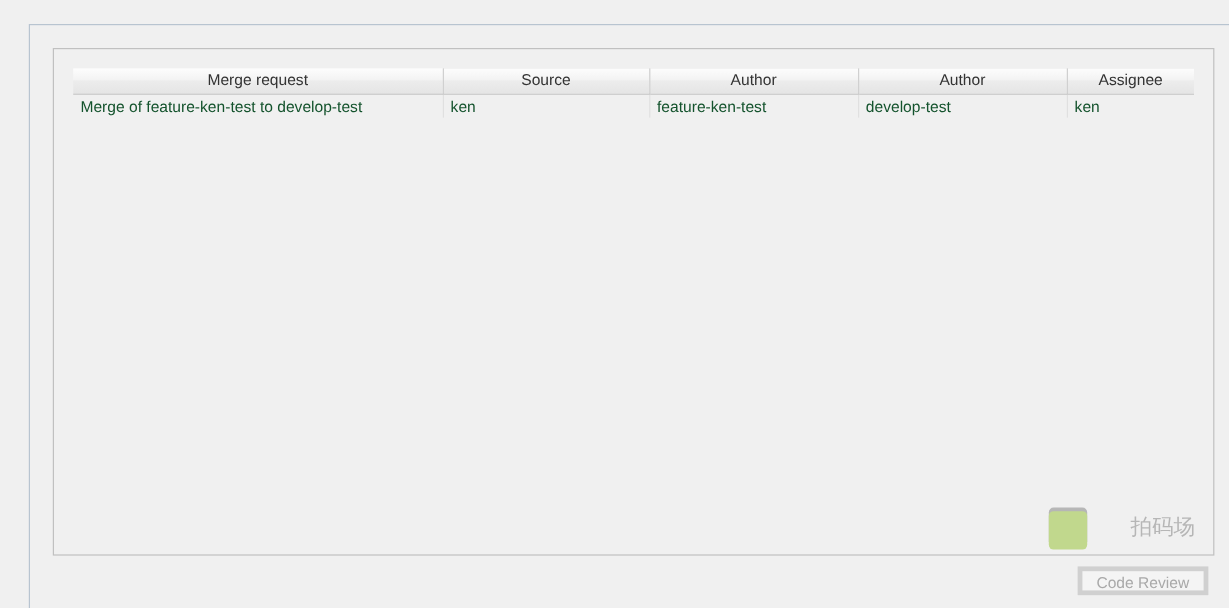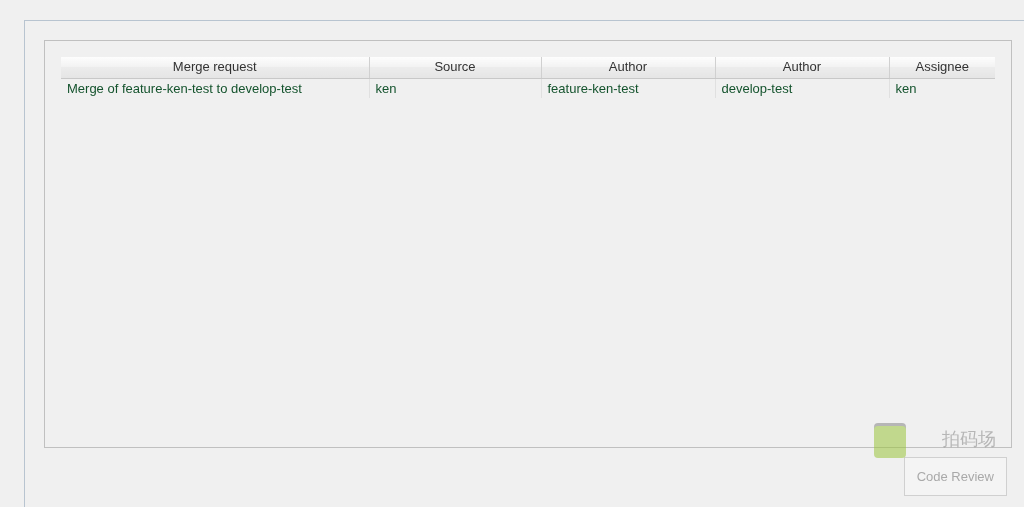--- a/index.html
+++ b/index.html
@@ -77,24 +77,24 @@
     .col-assignee { width: auto; }
     .button-bar {
       display: flex;
       justify-content: flex-end;
       align-items: center;
       padding: 6px 8px 6px 8px;
       gap: 8px;
     }
     .btn {
       min-width: 94px;
-      height: 39px;
+      height: 24px;
       font-family: inherit;
       font-size: 13px;
-      border: 1px solid #3b82f6;
+      border: 4px solid #3b82f6;
       background: linear-gradient(to bottom, #f5f5f5, #e8e8e8);
       color: #222;
       padding: 2px 12px;
       cursor: pointer;
     }
     .btn[disabled] {
       color: #a9a9a9;
       border-color: #d0d0d0;
       background: #f4f4f4;
       cursor: default;

